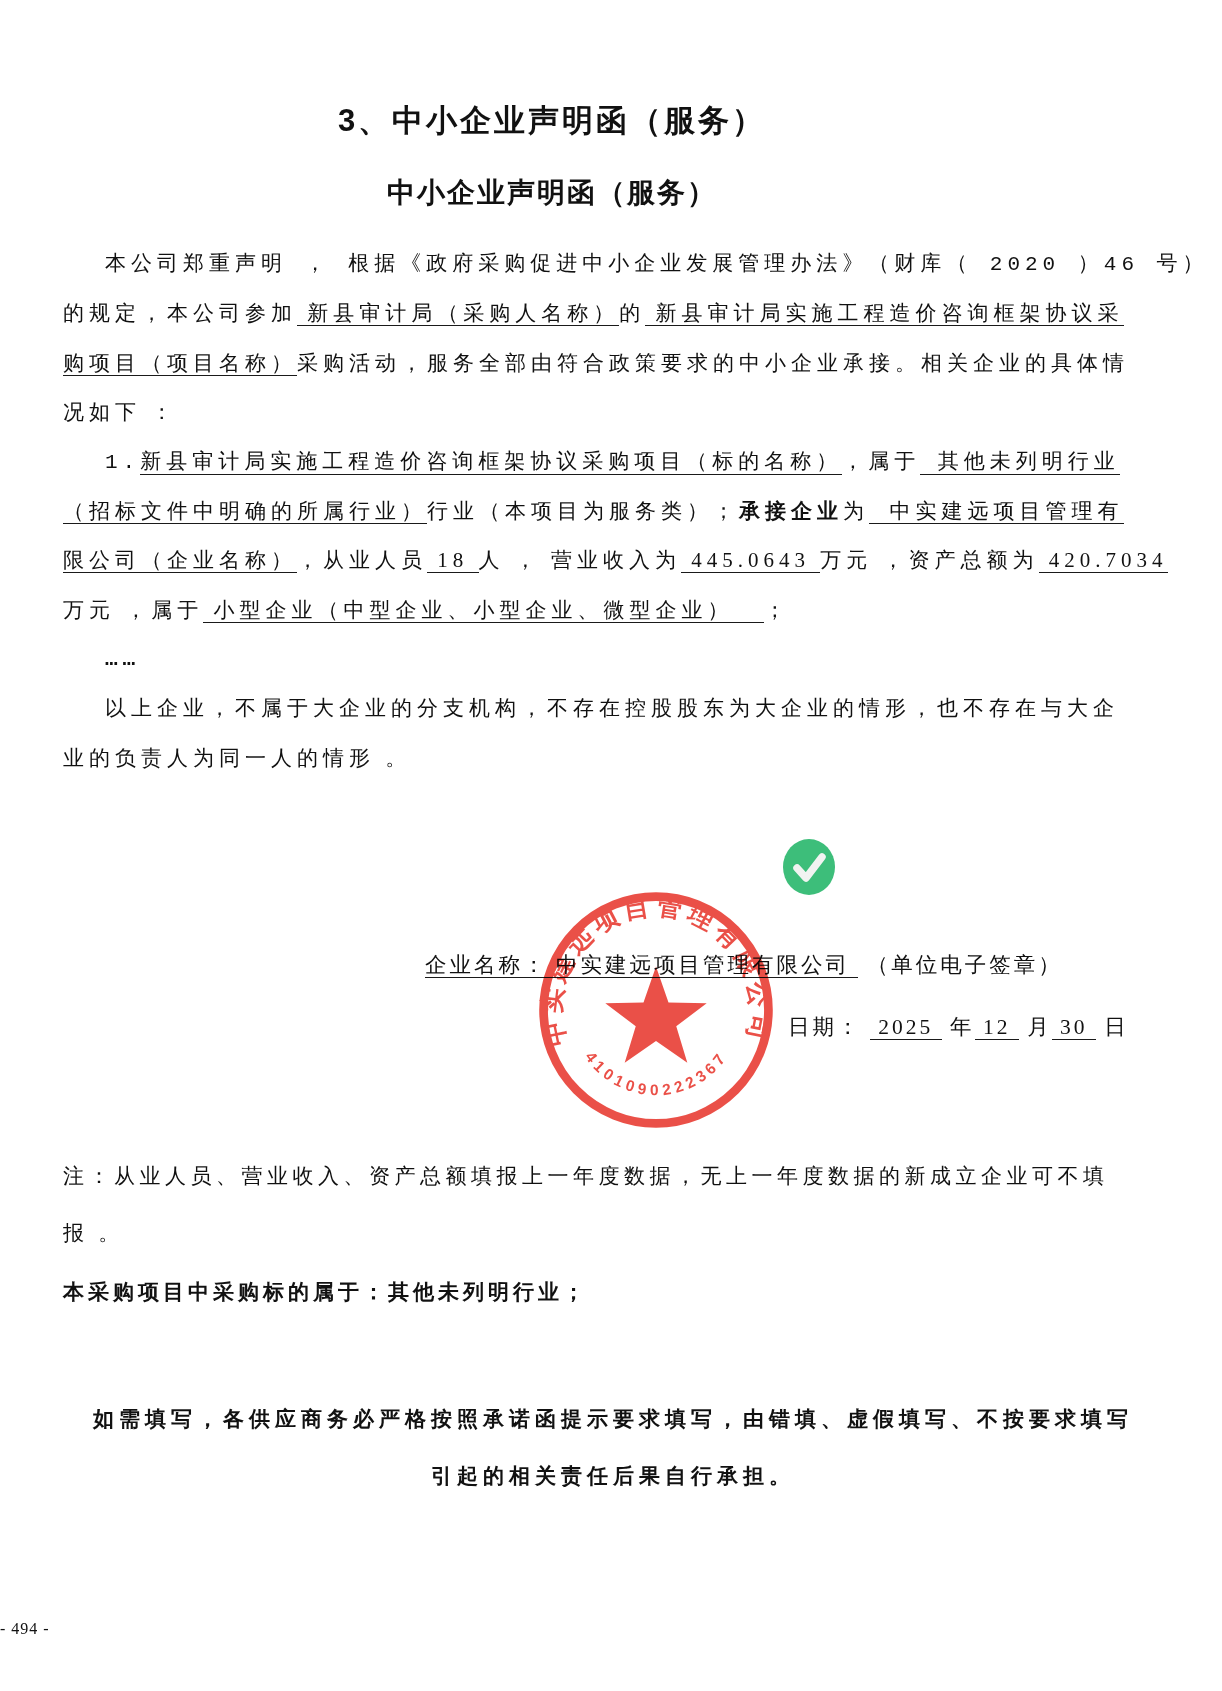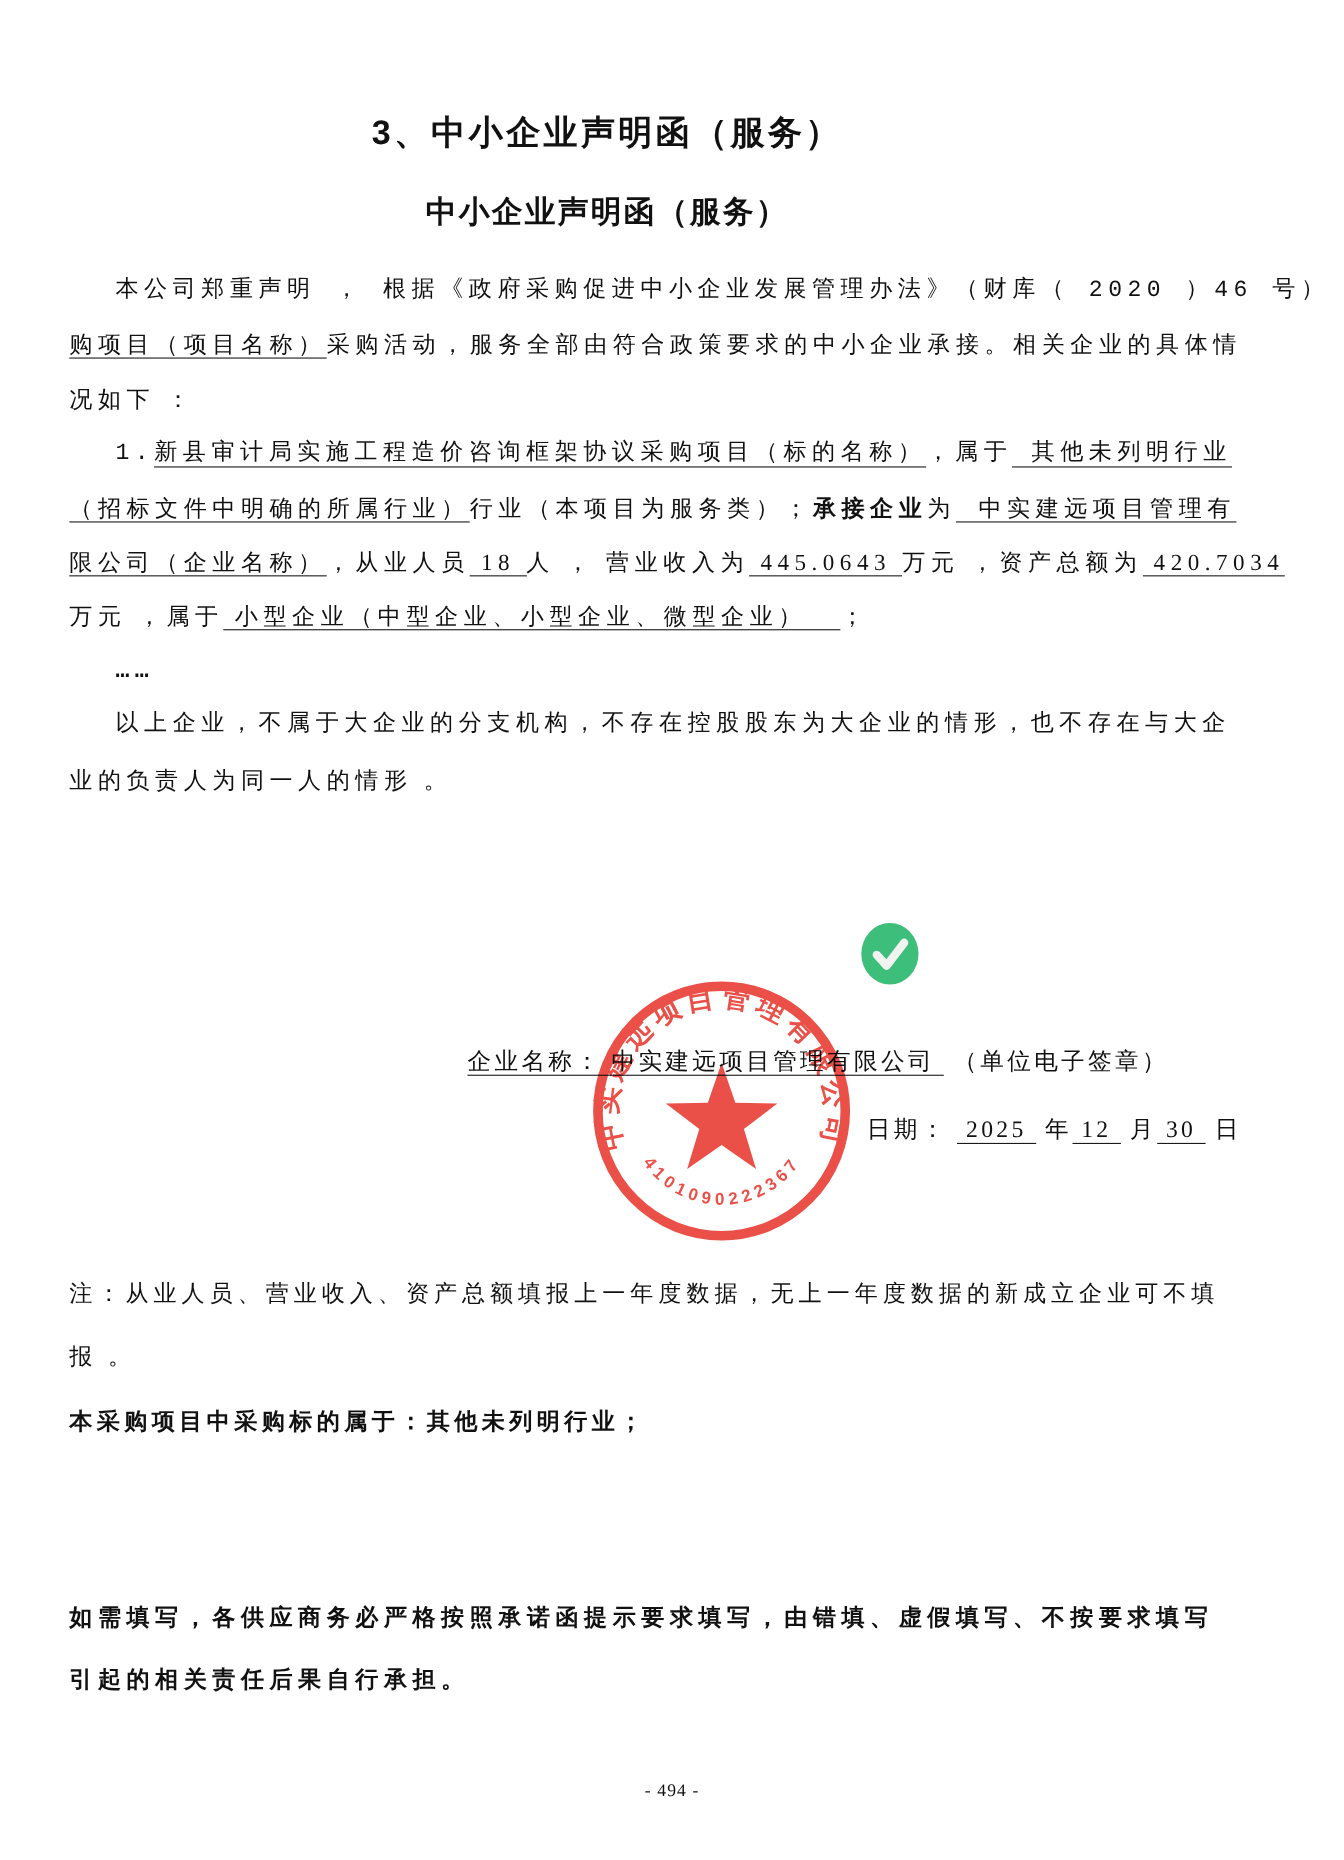--- a/index.html
+++ b/index.html
@@ -30,35 +30,36 @@
   .sig-row{white-space:pre;font-size:21.5px;letter-spacing:3px;line-height:34px;}
   .sig-name{left:425px;top:948px;}
   .sig-date{left:788px;top:1010px;}
   .note-block{left:63px;top:1148px;width:1100px;}
   .note-block .nline{height:57px;line-height:57px;font-size:21px;letter-spacing:4.5px;white-space:pre;}
   .bold-line{
     left:63px;top:1278px;width:1100px;
     font-family:Liberation Mono, monospace;
     font-weight:bold;font-size:21px;letter-spacing:4px;white-space:pre;
   }
-  .warning-block{left:63px;top:1442px;width:1100px;
-    font-family:"Liberation Sans","DejaVu Sans",sans-serif;font-weight:bold;}
+  .warning-block{left:63px;top:1390px;width:1100px;
+    font-family:"Liberation Sans","DejaVu Sans",sans-serif;font-weight:bold;text-align:center;}
   .warning-block .wline{height:57px;line-height:57px;font-size:21px;letter-spacing:5px;white-space:pre;}
-  .footer{left:0;top:1620px;width:1222px;text-align:center;font-size:16px;letter-spacing:1px;}
+  .footer{left:0;top:1620px;width:1222px;font-size:16px;letter-spacing:1px;}
   .stamp{left:530px;top:884px;width:252px;height:252px;mix-blend-mode:multiply;opacity:.88;}
   .check-badge{left:782px;top:838px;width:54px;height:58px;cursor:pointer;}
 </style>
 </head>
 <body>
 
 <div class="abs doc-title">3、中小企业声明函（服务）</div>
 <div class="abs doc-subtitle">中小企业声明函（服务）</div>
 
 <div class="abs body-block" id="body-lines">
     <div class="line indent"><span>本公司郑重声明 ， 根据《政府采购促进中小企业发展管理办法》（财库（ 2020 ）46 号）</span></div>
+    <div class="line"><span>的规定，本公司参加</span><span class="u"> 新县审计局（采购人名称）</span><span>的</span><span class="u"> 新县审计局实施工程造价咨询框架协议采</span></div>
     <div class="line"><span class="u">购项目（项目名称）</span><span>采购活动，服务全部由符合政策要求的中小企业承接。相关企业的具体情</span></div>
     <div class="line"><span>况如下 ：</span></div>
     <div class="line indent"><span>1.</span><span class="u">新县审计局实施工程造价咨询框架协议采购项目（标的名称）</span><span>，属于</span><span class="u"> 其他未列明行业</span></div>
     <div class="line"><span class="u">（招标文件中明确的所属行业）</span><span>行业（本项目为服务类）；</span><span class="b">承接企业</span><span>为</span><span class="u">  中实建远项目管理有</span></div>
     <div class="line"><span class="u">限公司（企业名称）</span><span>，从业人员</span><span class="u"> 18 </span><span>人 ， 营业收入为</span><span class="u"> 445.0643 </span><span>万元 ，资产总额为</span><span class="u"> 420.7034</span></div>
     <div class="line"><span>万元 ，属于</span><span class="u"> 小型企业（中型企业、小型企业、微型企业）   </span><span>；</span></div>
     <div class="line indent"><span class="b">……</span></div>
     <div class="line indent"><span>以上企业，不属于大企业的分支机构，不存在控股股东为大企业的情形，也不存在与大企</span></div>
     <div class="line"><span>业的负责人为同一人的情形 。</span></div>
   </div>

